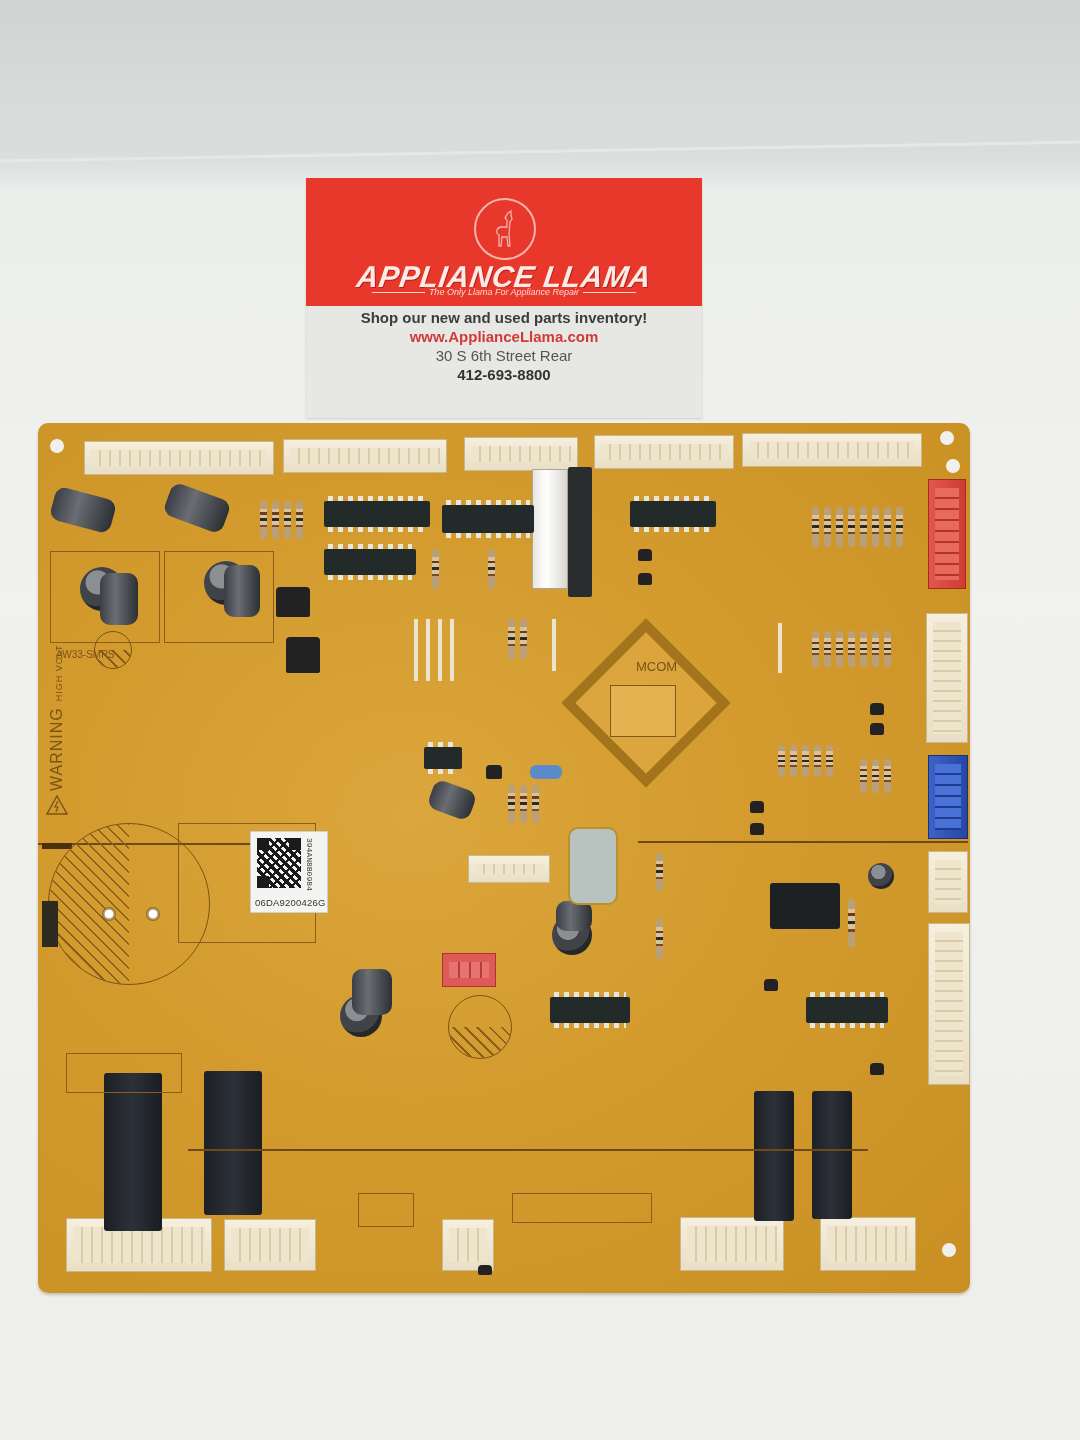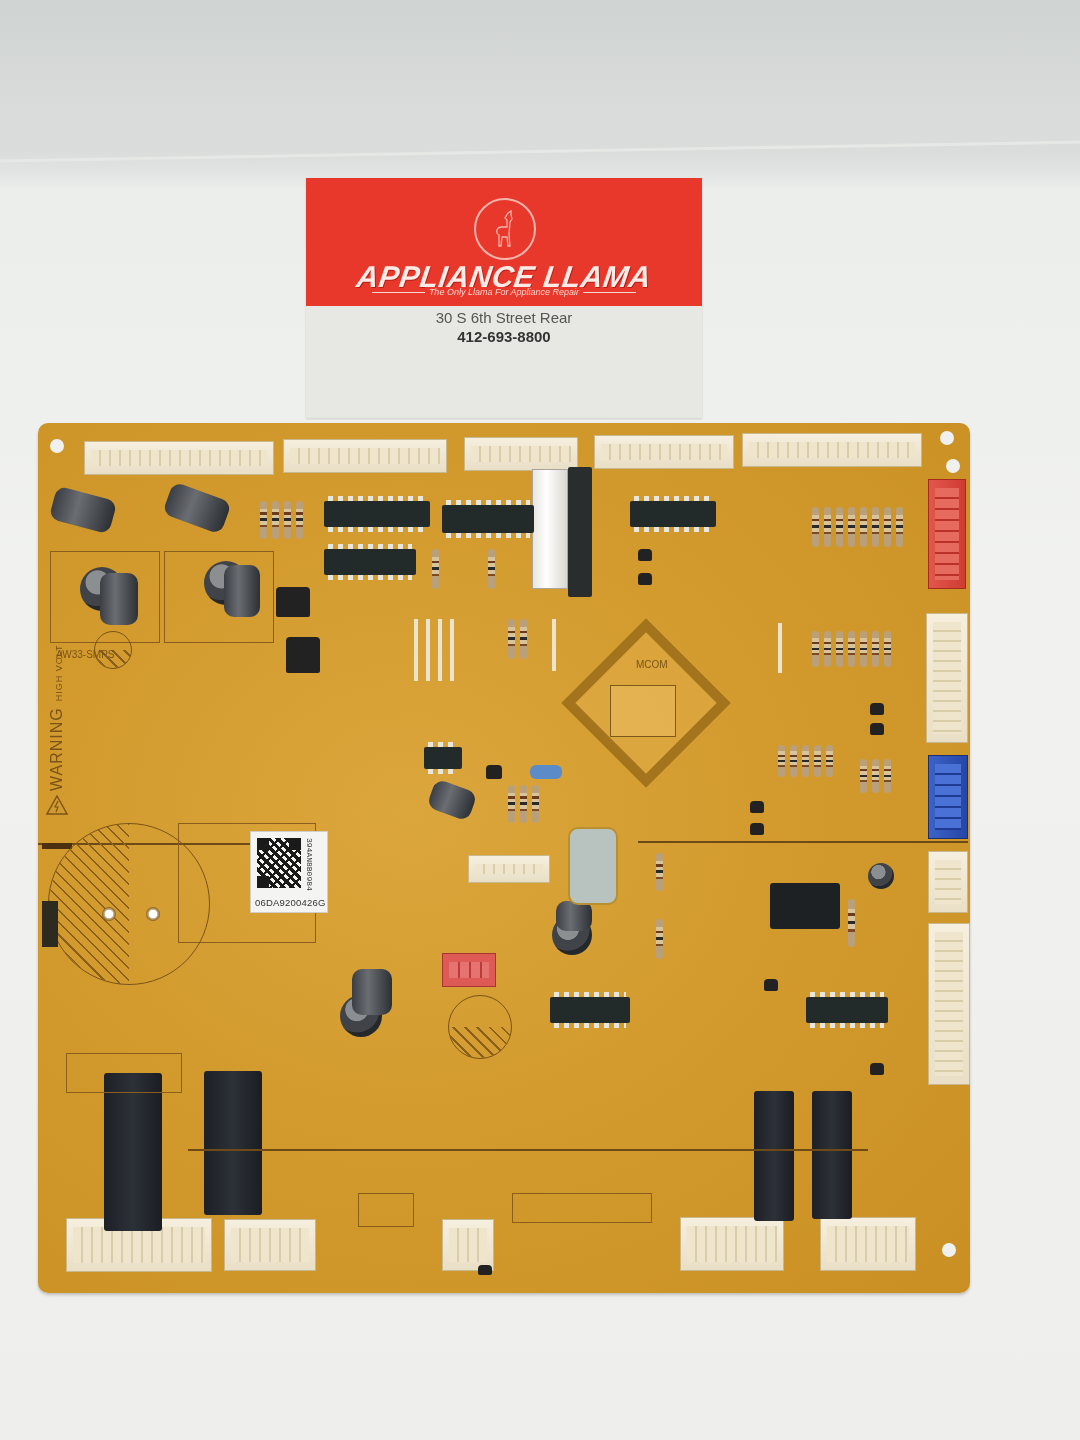--- a/index.html
+++ b/index.html
@@ -89,20 +89,22 @@
   <div class="card-red">
     <div class="logo-circle">
       <svg class="llama" viewBox="0 0 30 40">
         <path d="M18 3 L21 1 L21 5 L22 9 L20 12 L19 24 L20 36 L18 36 L17 27 L12 27 L11 36 L9 36 L9 25 Q6 24 7 20 Q8 17 12 17 L17 17 L17 10 L15 8 Z" fill="none" stroke="#f6b3ab" stroke-width="1.3"></path>
       </svg>
     </div>
     <div class="brand">APPLIANCE LLAMA</div>
     <div class="tagline"><span>The Only Llama For Appliance Repair</span></div>
   </div>
   <div class="card-body">
+    <div class="shop">Shop our new and used parts inventory!</div>
+    <div class="url">www.ApplianceLlama.com</div>
     <div class="addr">30 S 6th Street Rear</div>
     <div class="phone">412-693-8800</div>
   </div>
 </div>
 
 <div class="board">
 
   <div class="hole" style="left:12px;top:16px"></div>
   <div class="hole" style="left:902px;top:8px"></div>
   <div class="hole" style="left:908px;top:36px"></div>
@@ -168,21 +170,21 @@
 
   <div class="ic" style="left:286px;top:78px;width:106px;height:26px"></div>
   <div class="ic" style="left:404px;top:82px;width:92px;height:28px"></div>
   <div class="ic" style="left:286px;top:126px;width:92px;height:26px"></div>
   <div class="ic" style="left:592px;top:78px;width:86px;height:26px"></div>
   <div class="ic" style="left:386px;top:324px;width:38px;height:22px"></div>
   <div class="ic" style="left:512px;top:574px;width:80px;height:26px"></div>
   <div class="ic" style="left:768px;top:574px;width:82px;height:26px"></div>
 
   <div class="diamond" style="left:548px;top:220px"></div>
-  <div class="silk-text" style="left:598px;top:236px;font-size:10px">MCOM</div>
+  <div class="silk-text" style="left:598px;top:236px;font-size:13px">MCOM</div>
   <div class="mcom-box" style="left:572px;top:262px;width:66px;height:52px"></div>
 
   <div class="capside" style="left:14px;top:70px;width:62px;height:34px;transform:rotate(15deg)"></div>
   <div class="capside" style="left:128px;top:68px;width:62px;height:34px;transform:rotate(20deg)"></div>
   <div class="cap" style="left:42px;top:144px;width:44px;height:44px"></div>
   <div class="capside" style="left:62px;top:150px;width:38px;height:52px"></div>
   <div class="cap" style="left:166px;top:138px;width:44px;height:44px"></div>
   <div class="capside" style="left:186px;top:142px;width:36px;height:52px"></div>
   <div class="capside" style="left:392px;top:362px;width:44px;height:30px;transform:rotate(20deg)"></div>
   <div class="cap" style="left:514px;top:492px;width:40px;height:40px"></div>

